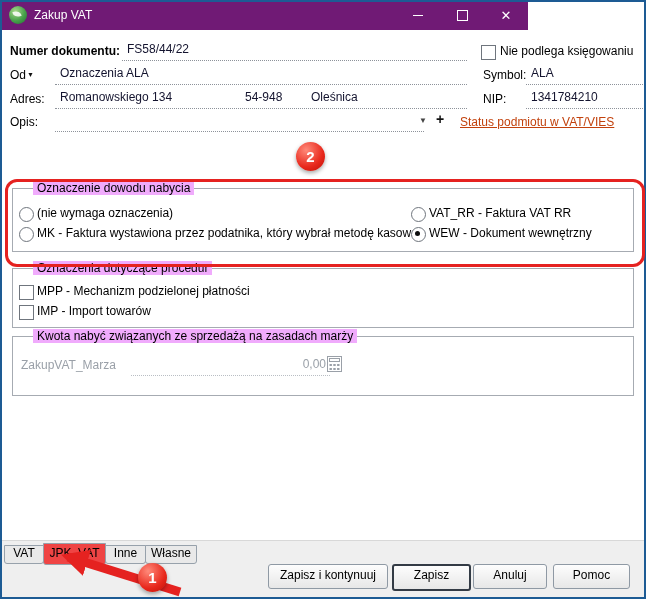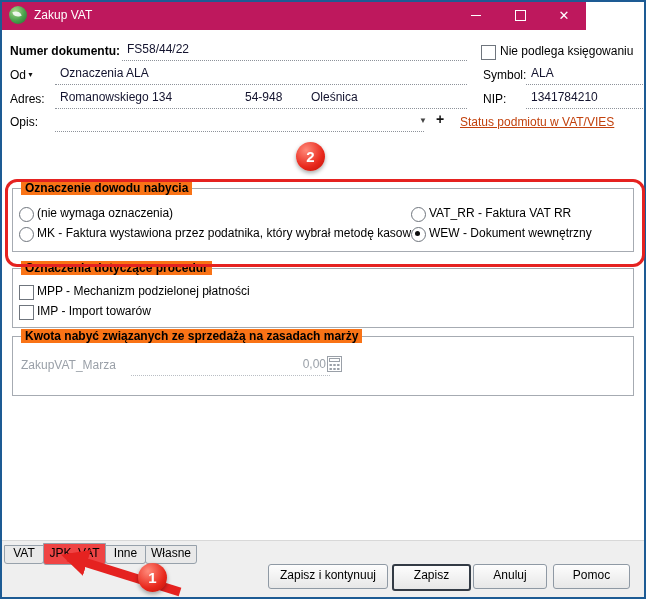--- a/index.html
+++ b/index.html
@@ -1,19 +1,19 @@
 <!DOCTYPE html>
 <html><head>
 <meta charset="utf-8">
 <style>
   html,body{margin:0;padding:0}
   body{width:646px;height:599px;position:relative;overflow:hidden;
        font-family:"Liberation Sans",sans-serif;font-size:12px;background:#fff;color:#000}
   .window{position:absolute;inset:0;background:#fff}
-  .titlebar{position:absolute;left:0;top:0;width:586px;height:30px;background:#be185d}
+  .titlebar{position:absolute;left:0;top:0;width:528px;height:30px;background:#701a75}
   .app-icon{position:absolute;left:9px;top:6px;width:18px;height:18px;border-radius:50%;
             background:radial-gradient(circle at 35% 30%,#a8d98a,#47a04a 55%,#1e6e33)}
   .app-icon::after{content:"";position:absolute;left:4px;top:5px;width:8px;height:6px;
             background:rgba(255,255,255,.85);border-radius:0 80% 0 80%;transform:rotate(-15deg)}
   .title{position:absolute;left:34px;top:8px;color:#fff}
   .win-btn{position:absolute;top:0;width:44px;height:30px;display:flex;align-items:center;
            justify-content:center;color:#fff;cursor:default}
   .win-min{right:88px}.win-max{right:44px}.win-close{right:0;font-size:13px}
   .glyph-min{width:10px;height:1px;background:#fff}
   .glyph-max{width:9px;height:9px;border:1px solid #fff}
@@ -23,21 +23,21 @@
   .lbl{position:absolute;white-space:nowrap;line-height:14px}
   .b{font-weight:bold}
   .field{position:absolute;height:17px;border-bottom:1px dotted #8d929a;padding:2px 4px 0 5px;
          line-height:13px;color:#13132e;white-space:nowrap;overflow:hidden}
   .field.num{text-align:right}
   .cb{position:absolute;width:13px;height:13px;border:1px solid #6f757d;background:#fff}
   .radio{position:absolute;width:13px;height:13px;border:1px solid #6f757d;border-radius:50%;background:#fff}
   .radio.checked::after{content:"";position:absolute;left:3px;top:3px;width:5px;height:5px;
          border-radius:50%;background:#0d0d0d}
   .group{position:absolute;border:1px solid #a6abb2}
-  .group-title{position:absolute;top:-8px;left:8px;background:#f97316;padding:0 4px;font-weight:bold;white-space:nowrap}
+  .group-title{position:absolute;top:-8px;left:20px;background:#f0abfc;padding:0 4px;font-weight:normal;white-space:nowrap}
   .link{position:absolute;color:#c2410c;text-decoration:underline;white-space:nowrap;cursor:pointer}
   .dis{color:#9aa0a8}
   .field.dis{border-bottom-color:#b9bec4;color:#9aa0a8}
   .tri{position:absolute;color:#111}
   .tab{position:absolute;top:545px;height:17px;background:#e9e9e9;border:1px solid #97a1ab;
        border-radius:0 0 3px 3px;text-align:center;line-height:15px;white-space:nowrap;z-index:3}
   .tab.active{top:543px;height:20px;background:#ef4444;line-height:18px;z-index:5}
   .btn{position:absolute;top:564px;height:23px;background:linear-gradient(#fdfdfd,#e7e7e7);
        border:1px solid #8f99a4;border-radius:3px;text-align:center;line-height:21px;cursor:pointer}
   .btn.default{border:2px solid #333b45;line-height:19px}

